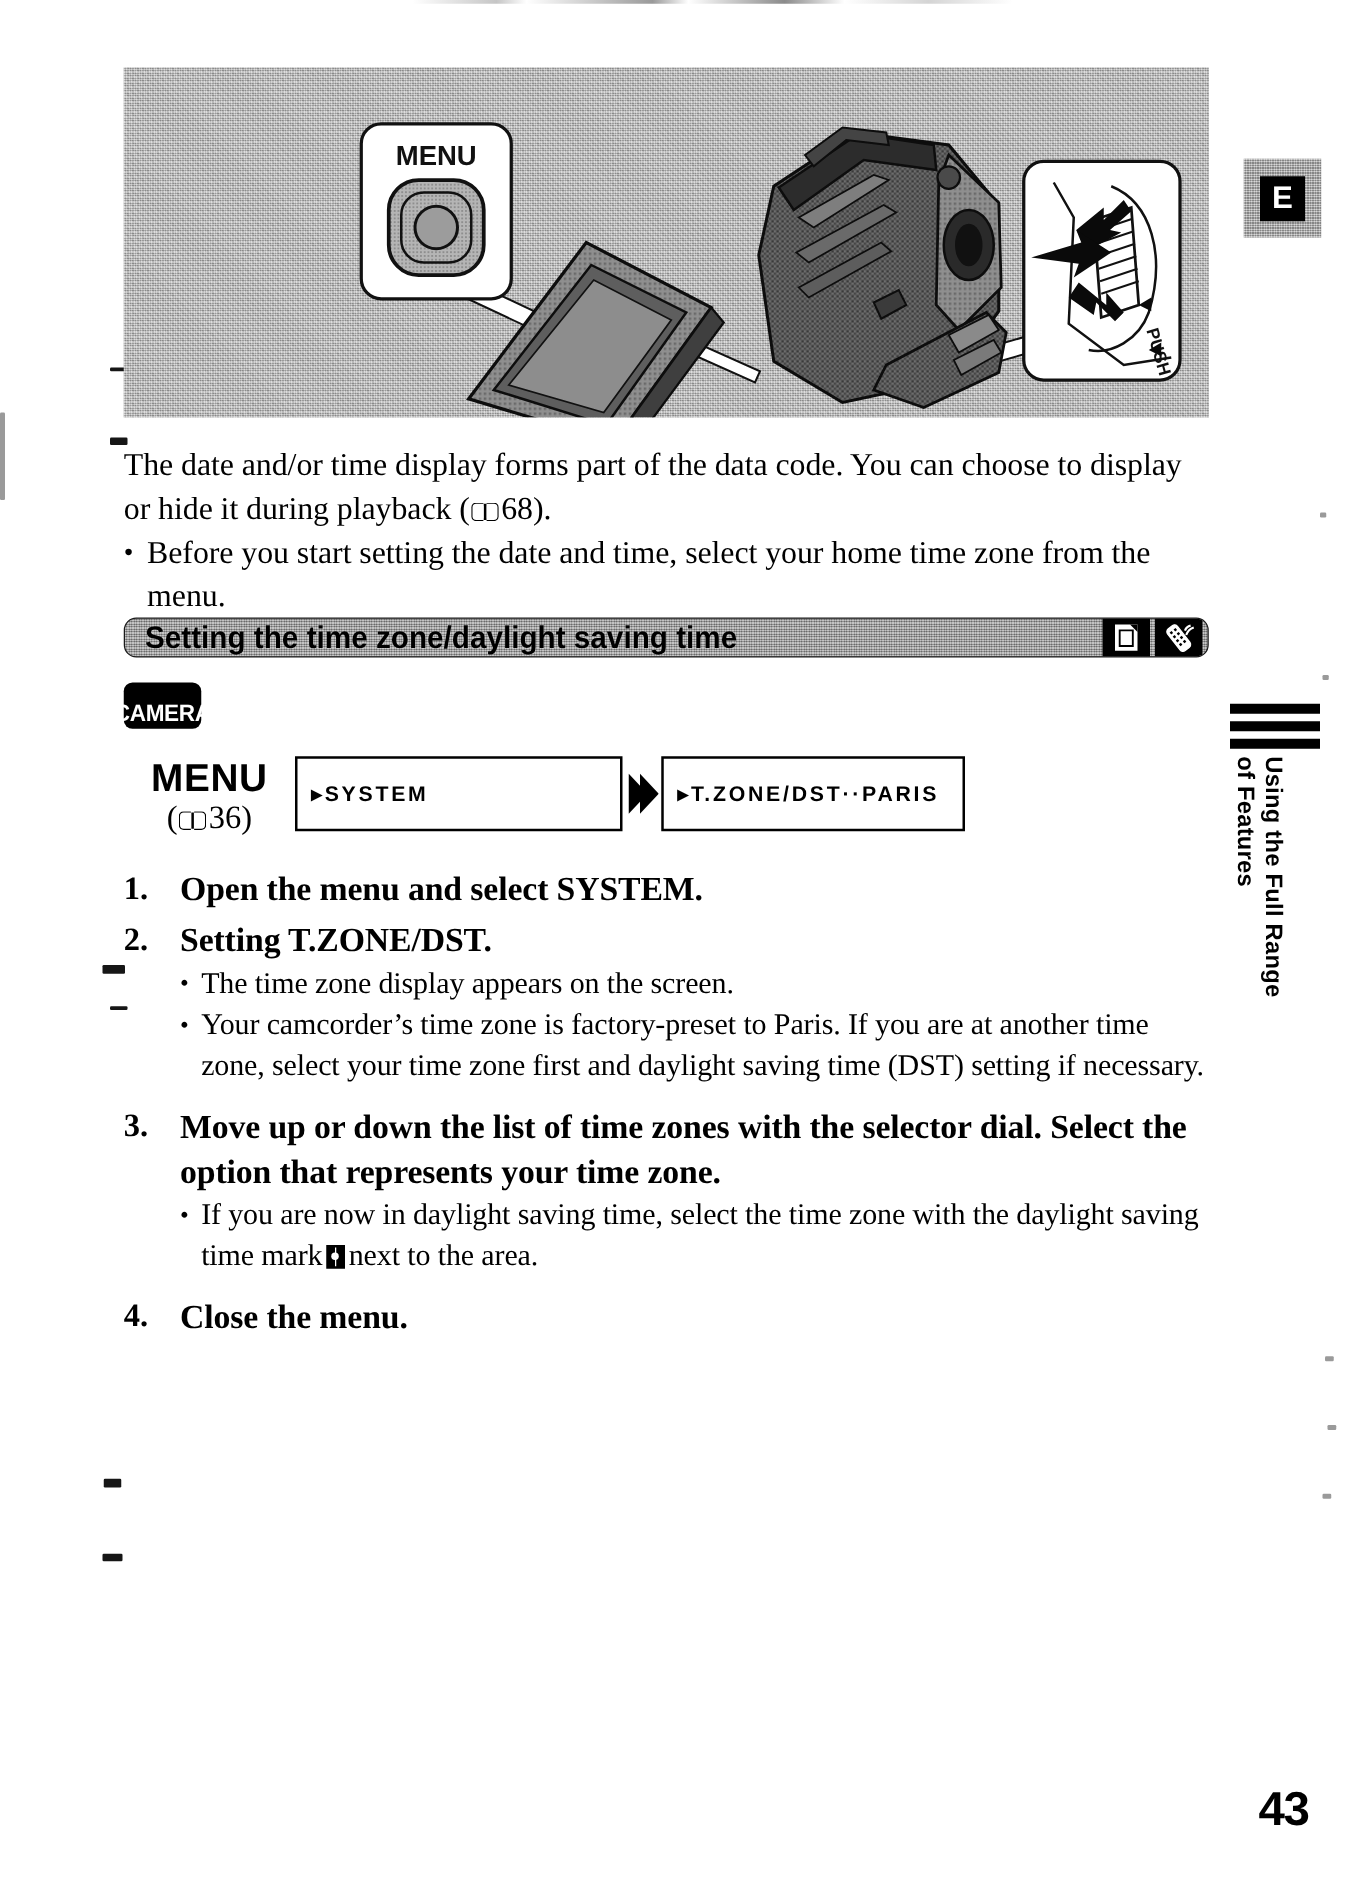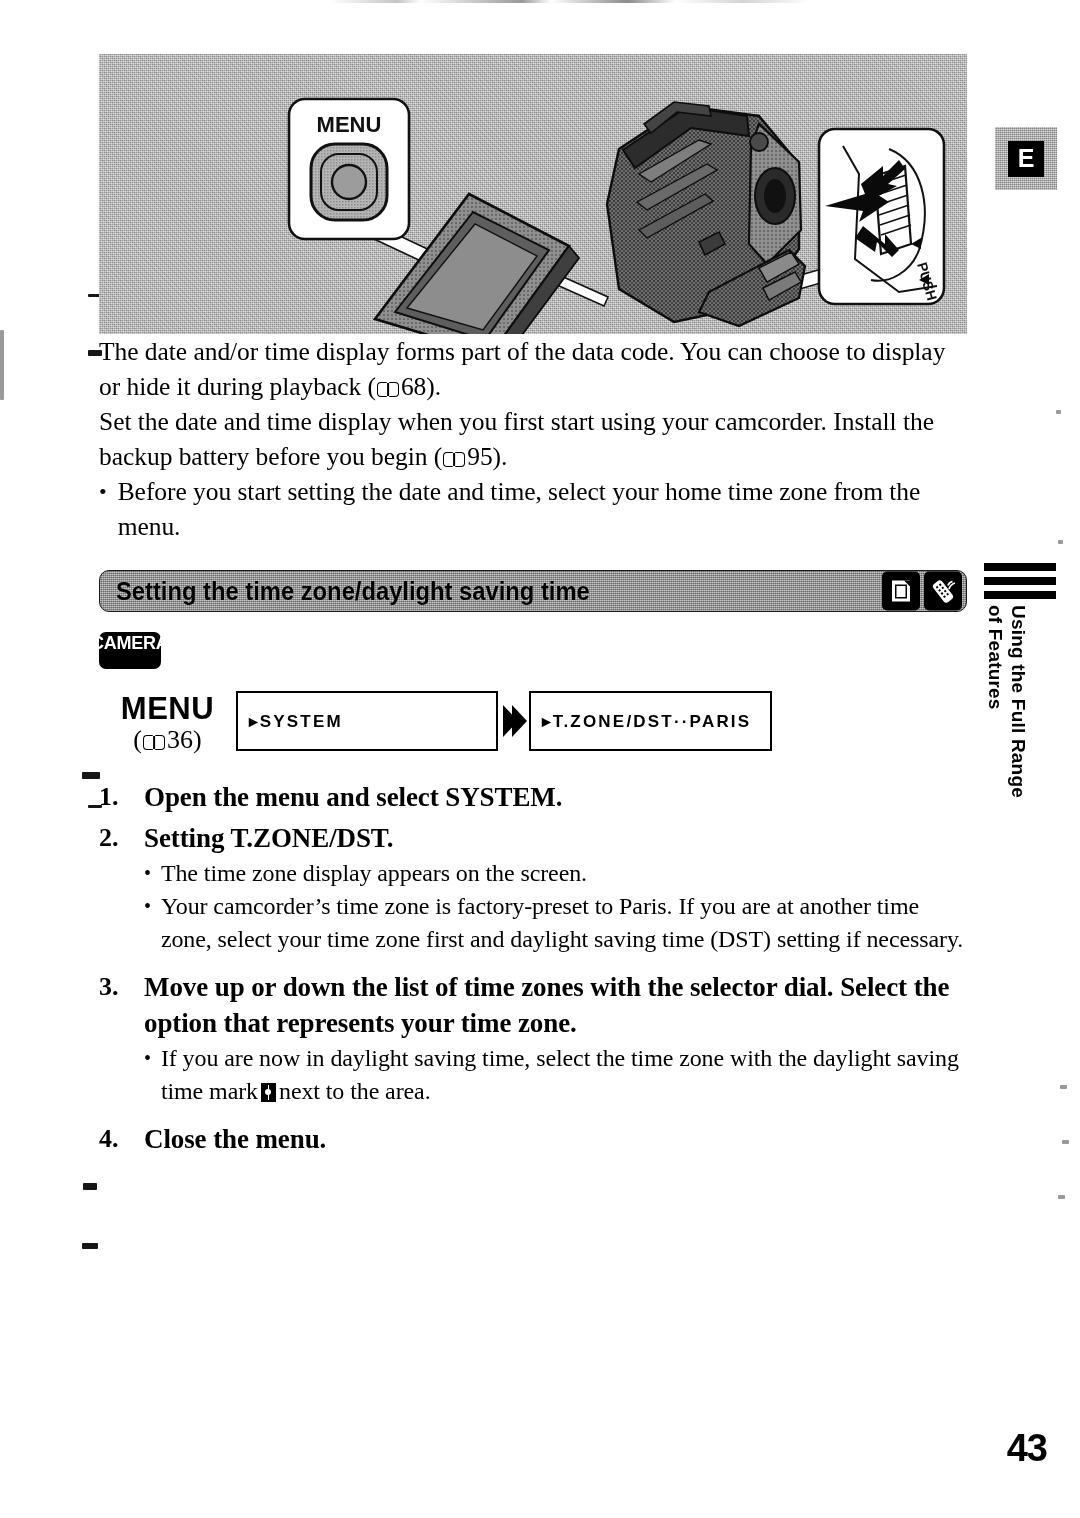--- a/index.html
+++ b/index.html
@@ -75,21 +75,21 @@
       repeating-linear-gradient(0deg, rgba(255,255,255,.30) 0 1px, rgba(0,0,0,.10) 1px 2px),
       repeating-linear-gradient(90deg, rgba(255,255,255,.26) 0 1px, rgba(0,0,0,.10) 1px 2px),
       repeating-linear-gradient(45deg, rgba(0,0,0,.07) 0 2px, rgba(255,255,255,.07) 2px 4px);
   }
   .illus-svg { position: absolute; inset: 0; width: 100%; height: 100%; }
 
   
   .para {
     font-size: 25.5px;
     line-height: 35px;
-    margin-top: 0;
+    margin-top: 20px;
     letter-spacing: -0.05px;
   }
   .para p { margin: 0; }
   .bullet-line {
     display: flex;
     gap: 11px;
     margin-top: 0;
   }
   .bullet-dot {
     flex: 0 0 auto;
@@ -116,22 +116,21 @@
   .book-ico::before { left: 0; border-radius: 4px 1px 1px 4px; border-right: none; }
   .book-ico::after  { right: 0; border-radius: 1px 4px 4px 1px; border-left: none; }
   .book-spine {
     position: absolute; left: 50%; top: 1px;
     width: 1.8px; height: 13px; background: #000;
     transform: translateX(-50%);
   }
 
   
   .section-bar {
-    margin-top: 26px;
-    height: 42px;
+    height: 32px;
     border-radius: 10px;
     position: relative;
     display: flex;
     align-items: center;
     padding-left: 16px;
     box-sizing: border-box;
     background-color: #9b9b9b;
     background-image:
       repeating-linear-gradient(0deg, rgba(255,255,255,.26) 0 1px, rgba(0,0,0,.18) 1px 2px),
       repeating-linear-gradient(90deg, rgba(255,255,255,.20) 0 1px, rgba(0,0,0,.16) 1px 2px);
@@ -163,21 +162,21 @@
     justify-content: center;
   }
 
   
   .camera-badge {
     margin-top: 20px;
     width: 62px; height: 37px;
     background: #000;
     border-radius: 7px;
     display: flex;
-    align-items: flex-start;
+    align-items: flex-end;
     justify-content: center;
   }
   .camera-badge span {
     color: #fff;
     font-family: "Liberation Sans", sans-serif;
     font-weight: bold;
     font-size: 19px;
     letter-spacing: -0.3px;
     transform: scaleX(0.95);
   }
@@ -482,21 +481,20 @@
         <text x="818" y="210" font-family="Liberation Sans, sans-serif" font-size="14" font-weight="bold" fill="#111" transform="rotate(74 818 210)">PUSH</text>
         <path d="M812,190 L822,184 L822,195 Z" fill="#0a0a0a"></path>
         <path d="M820,226 L830,220 L830,231 Z" fill="#0a0a0a"></path>
       </g>
     </svg>
   </div>
 
   <div class="para">
     <p><span>The date and/or time display forms part of the data code. You can choose to display or hide it during playback (</span><span class="book-ico"><span class="book-spine"></span></span><span>68</span><span>).</span></p>
 
-    <p><span>Set the date and time display when you first start using your camcorder. Install the backup battery before you begin (</span><span class="book-ico"><span class="book-spine"></span></span><span>95</span><span>).</span></p>
 
     <div class="bullet-line">
       <div class="bullet-dot">•</div>
       <div class="bullet-body">Before you start setting the date and time, select your home time zone from the menu.</div>
     </div>
   </div>
 
   <div class="section-bar">
     <div class="section-text">Setting the time zone/daylight saving time</div>
     <div class="section-icons">

